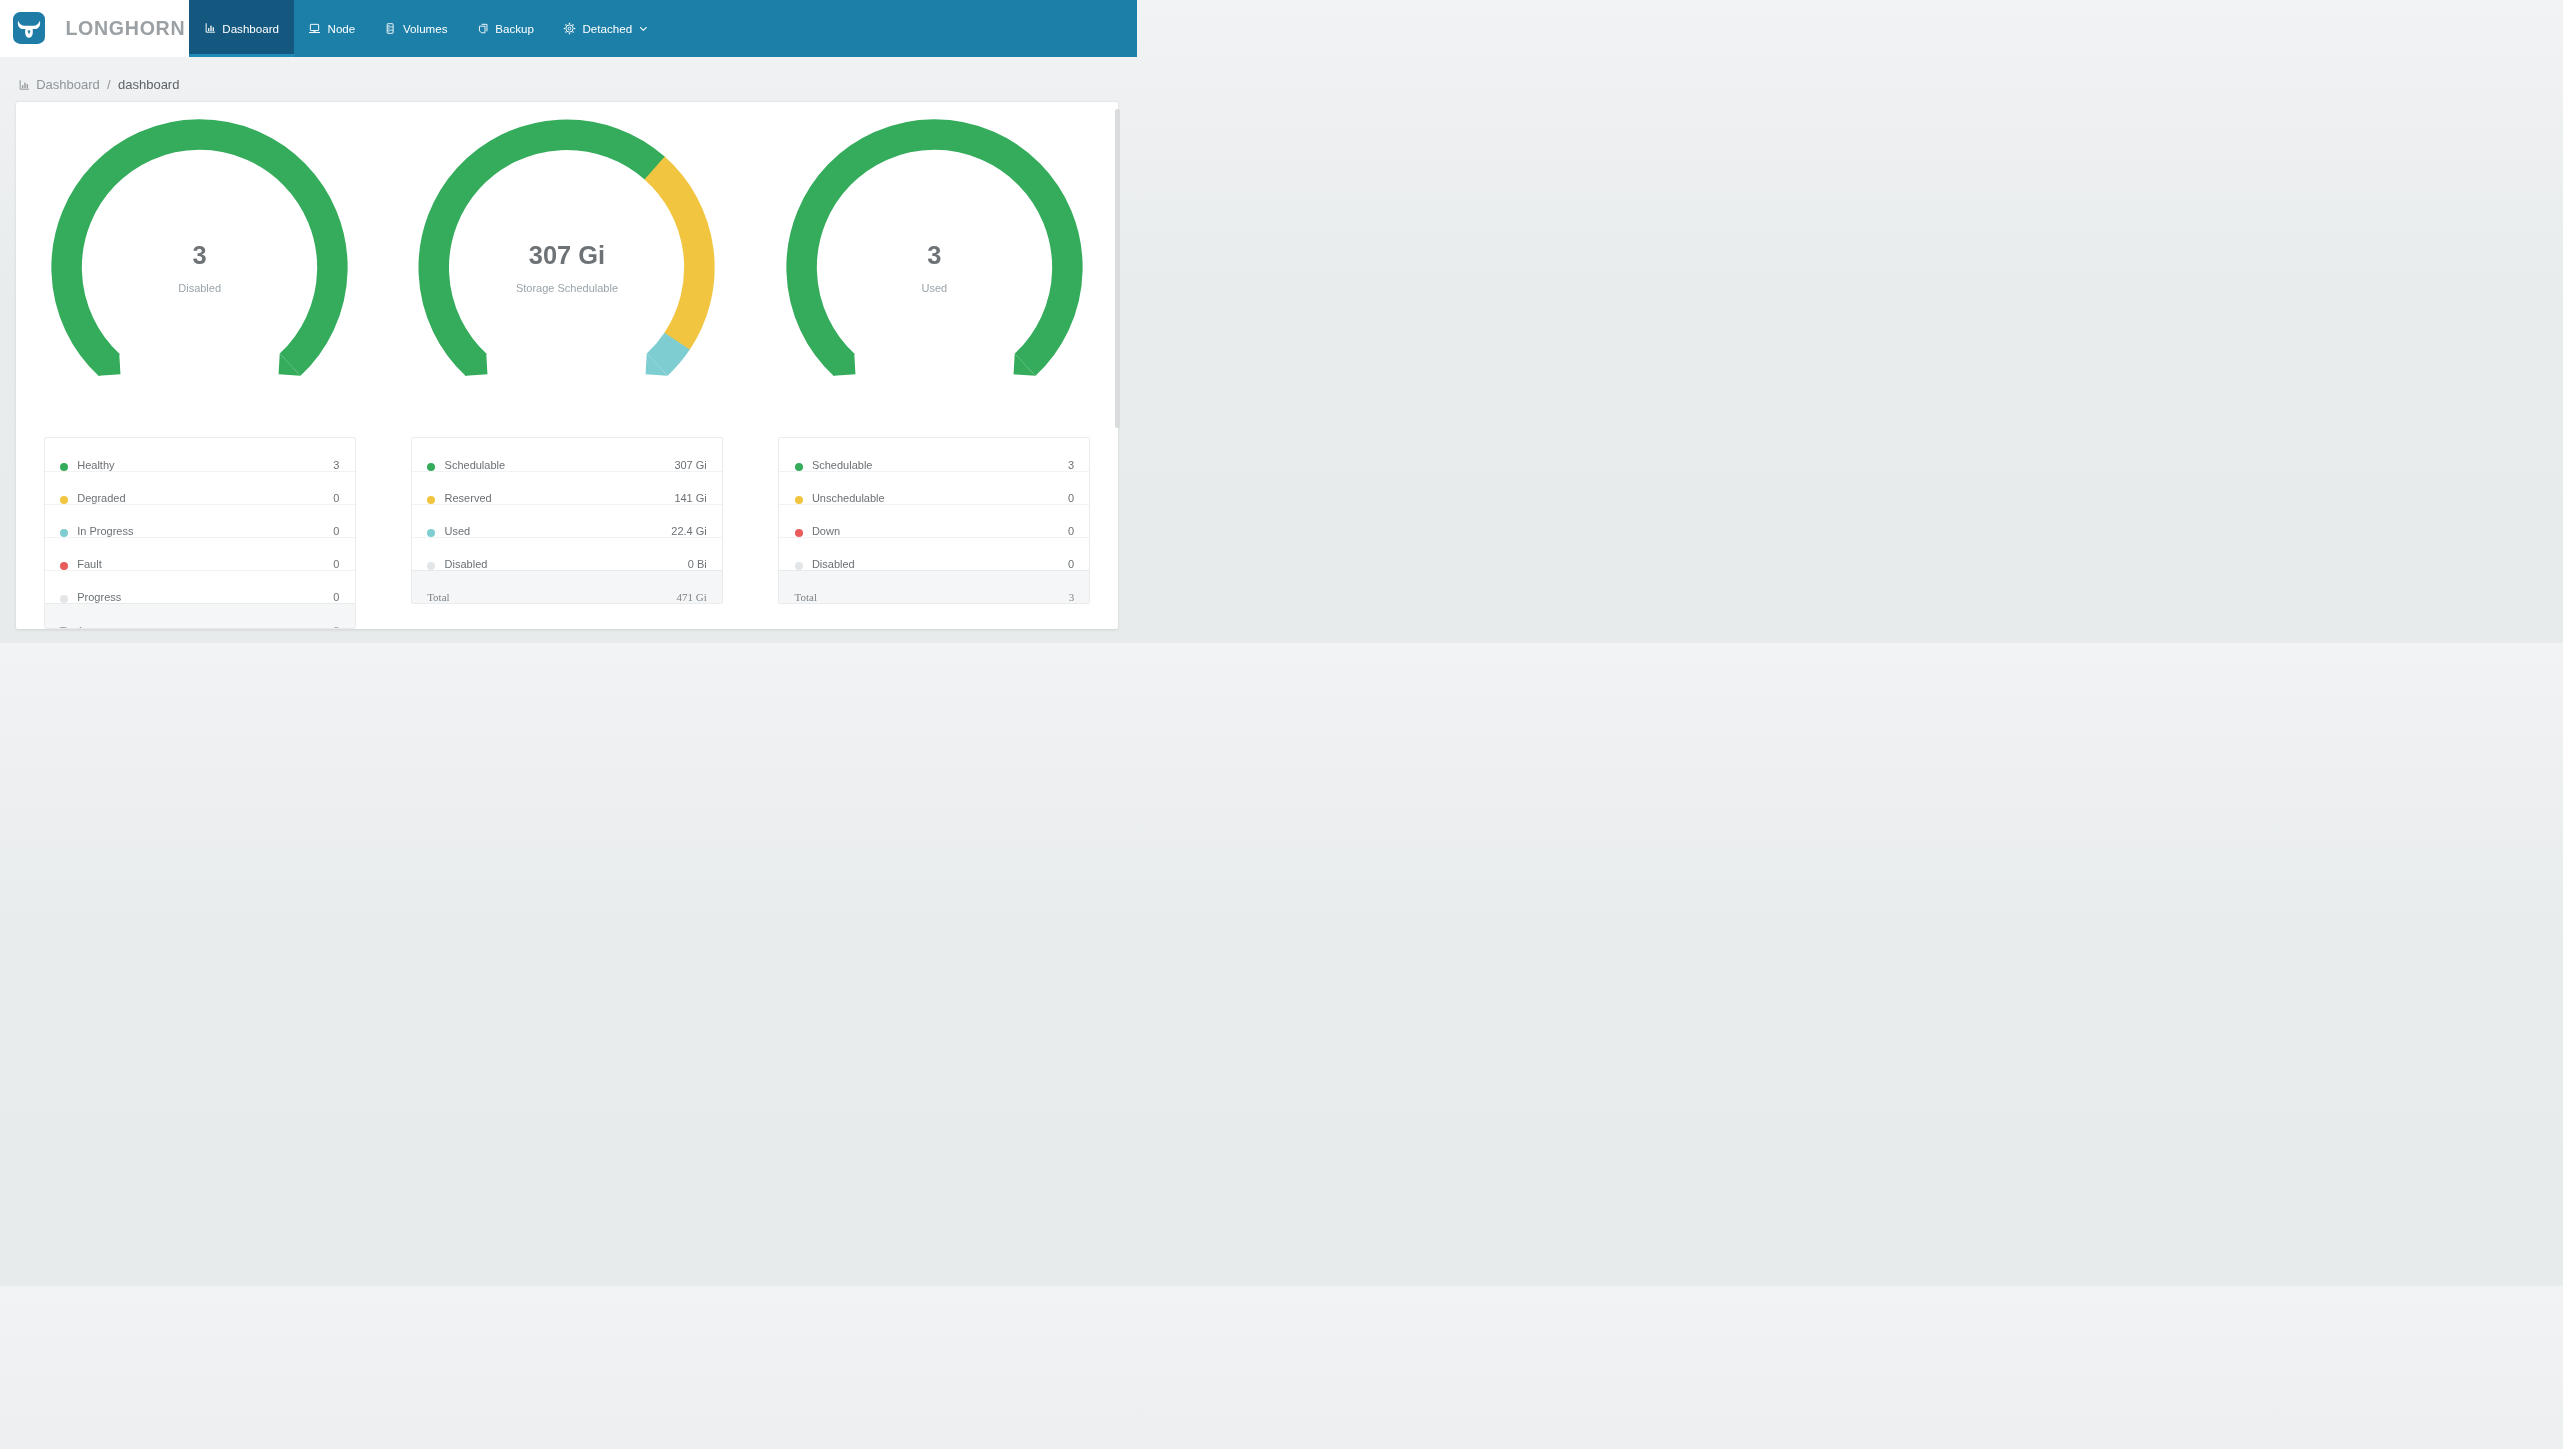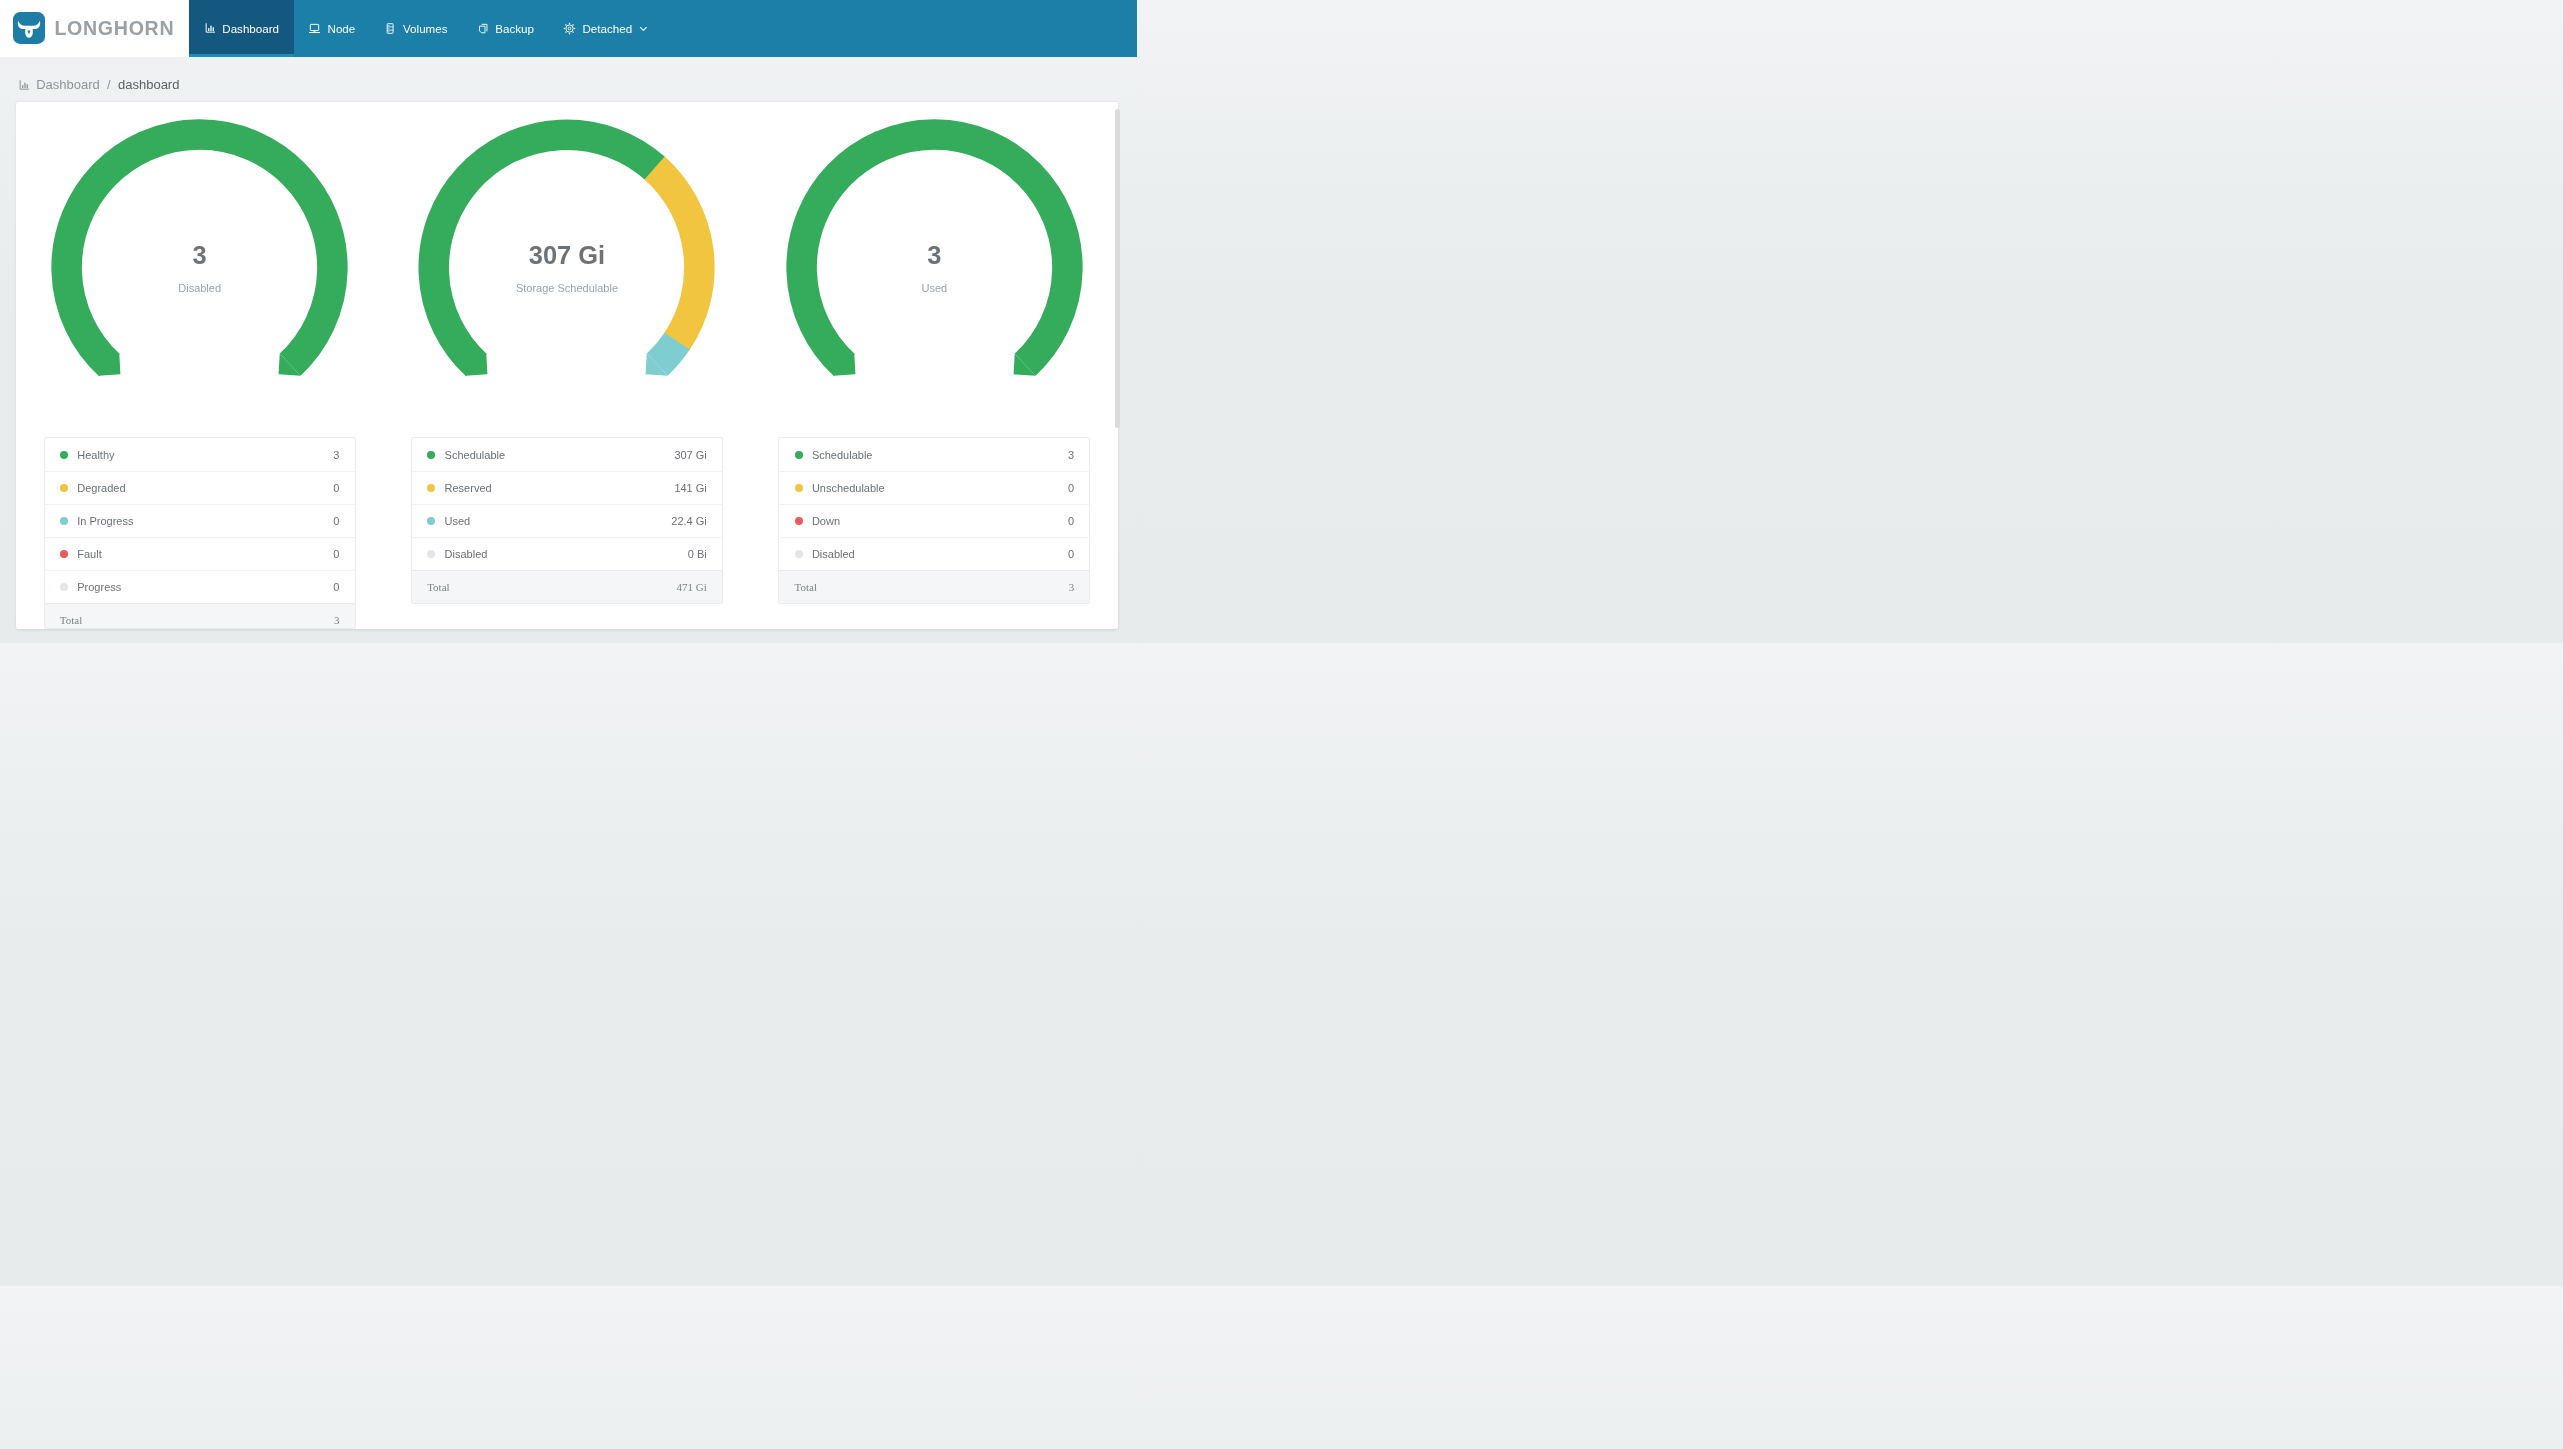--- a/index.html
+++ b/index.html
@@ -10,21 +10,21 @@
     overflow: hidden;
     position: relative;
   }
 
   
   header { display:flex; height:57px; width:100%; }
   .brand {
     width:189px; background:#ffffff; display:flex; align-items:center;
     gap:9.4px; padding-left:13px; cursor:pointer; flex:none;
   }
-  .brand-name { font-size:19.6px; font-weight:bold; color:#9ba0a4; letter-spacing:0.7px; }
+  .brand-name { font-size:19.6px; font-weight:bold; color:#9ba0a4; letter-spacing:0.7px;margin-left:11px; }
   nav.main-nav { flex:1; background:#1c7fa8; display:flex; align-items:stretch; }
   .nav-item {
     position:relative; display:flex; align-items:center; gap:6.5px;
     padding:0 14.5px; color:#ffffff; font-size:11.6px; cursor:pointer; white-space:nowrap;
   }
   .nav-item.active { background:#14587f; }
   .nav-item.active::after {
     content:""; position:absolute; left:0; right:0; bottom:0; height:2.9px; background:#1e8cb6;
   }
   .nav-icon { display:flex; align-items:center; }
@@ -54,21 +54,21 @@
     align-items:center; justify-content:center; gap:12.3px; pointer-events:none;
   }
   .center .val { font-size:25.4px; font-weight:bold; color:#6d7277; }
   .center .lab { font-size:11px; color:#9aa4aa; }
 
   
   .legend {
     width:312px; margin-top:17.4px; border:0.7px solid #e9ebec; border-radius:1.5px;
     background:#fff; font-size:11px; color:#6b7175; overflow:hidden;
   }
-  .lrow { display:flex; align-items:center; height:33px; padding:0 15.2px; }
+  .lrow { display:flex; align-items:flex-end; height:33px; padding:0 15.2px; }
   .lrow + .lrow { border-top:0.7px solid #f0f2f3; }
   .dot { width:8px; height:8px; border-radius:50%; margin-right:9.4px; flex:none; }
   .lrow .rlabel { flex:1; }
   .lrow.total { background:#f5f6f7; border-top:0.7px solid #e9ebeb; color:#7d8388;font-family:Liberation Serif, serif; }
 
   
   .scroll-thumb {
     position:absolute; left:1115px; top:109px; width:5.1px; height:319px;
     border-radius:2.9px; background:#d9dbdd; cursor:pointer;
   }

